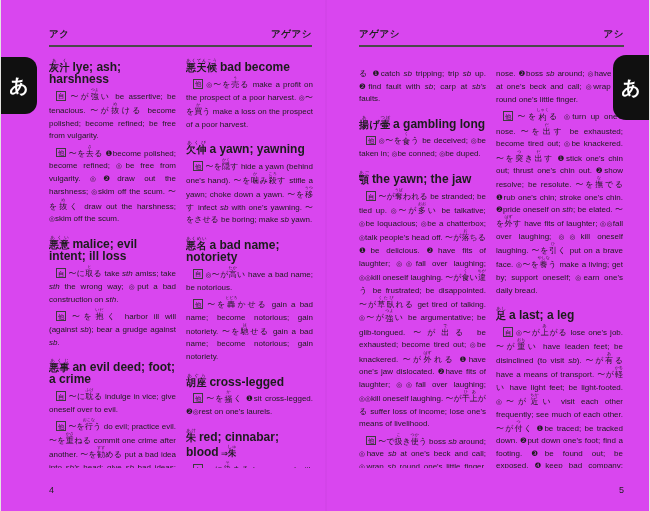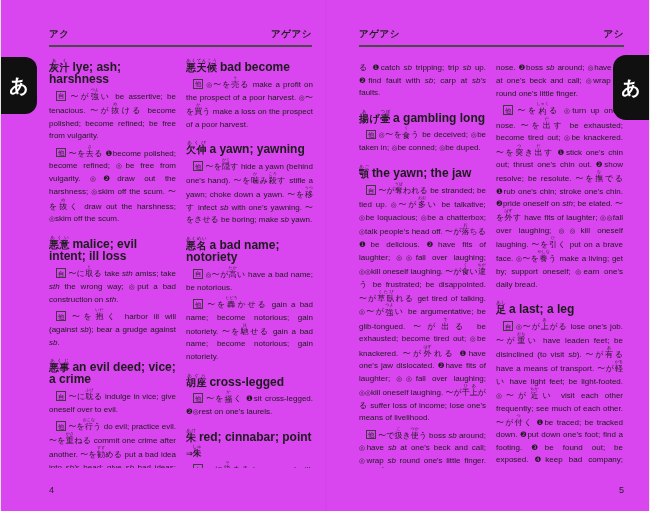--- a/index.html
+++ b/index.html
@@ -25,21 +25,21 @@
   .page-right .cols{left:33px;width:265px;}
   .col{width:127px;font-size:8px;line-height:12.6px;text-align:justify;overflow:hidden;}
   .hd{margin-top:9px;font-weight:700;font-size:8.5px;line-height:11px;padding-top:4px;text-align:left;}
   .col > .hd:first-child{margin-top:0;}
   .hd .kj{font-size:10px;letter-spacing:0.5px;}
   .hd ruby{ruby-position:over;}
   .hd rt{font-size:4.5px;font-weight:400;line-height:4.5px;letter-spacing:0;}
   .hd .gloss{font-size:12px;}
   .hd .xref{font-weight:700;font-size:8.3px;}
   .para{text-indent:7px;margin-top:1px;}
-  .cont{text-indent:0;margin-top:4px;}
+  .cont{text-indent:0;margin-top:10px;}
   .para ruby,.cont ruby{ruby-position:over;}
   .para rt,.cont rt{font-size:4px;font-weight:400;line-height:3.5px;}
   .mk{display:inline-block;border:0.8px solid #3c3c3c;font-size:6.3px;line-height:7.2px;
     padding:0.5px 1px 0 1px;margin-right:2px;vertical-align:0.6px;text-indent:0;color:#222;}
   .num{font-size:7.6px;}
   .circ{font-size:6.8px;vertical-align:0.4px;}
   .pg-num{position:absolute;bottom:16px;font-size:9px;color:#222;}
   .pg-num-left{left:48px;}
   .pg-num-right{right:27px;}
   .tab{position:absolute;width:36px;background:#101010;color:#fff;
@@ -62,35 +62,35 @@
     </div>
     <div class="hdr-rule"></div>
     <div class="cols">
       <div class="col">
           <div class="hd"><span class="kj"><ruby>灰汁<rt>あく</rt></ruby></span> <span class="gloss">lye; ash; harshness</span></div>
           <div class="para"><span class="mk">自</span>〜が<ruby>強<rt>つよ</rt></ruby>い be assertive; be tenacious. 〜が<ruby>抜<rt>ぬ</rt></ruby>ける become polished; become refined; be free from vulgarity.</div>
           <div class="para"><span class="mk">他</span>〜を<ruby>去<rt>さ</rt></ruby>る <span class="num">❶</span>become polished; become refined; <span class="circ">◎</span>be free from vulgarity. <span class="circ">◎</span><span class="num">❷</span>draw out the harshness; <span class="circ">◎</span>skim off the scum. 〜を<ruby>抜<rt>ぬ</rt></ruby>く draw out the harshness; <span class="circ">◎</span>skim off the scum.</div>
           <div class="hd"><span class="kj"><ruby>悪意<rt>あくい</rt></ruby></span> <span class="gloss">malice; evil intent; ill loss</span></div>
           <div class="para"><span class="mk">自</span>〜に<ruby>取<rt>と</rt></ruby>る take <i>sth</i> amiss; take <i>sth</i> the wrong way; <span class="circ">◎</span>put a bad construction on <i>sth</i>.</div>
           <div class="para"><span class="mk">他</span>〜を<ruby>抱<rt>いだ</rt></ruby>く harbor ill will (against <i>sb</i>); bear a grudge against <i>sb</i>.</div>
-          <div class="hd"><span class="kj"><ruby>悪事<rt>あくじ</rt></ruby></span> <span class="gloss">an evil deed; vice; a crime</span></div>
+          <div class="hd"><span class="kj"><ruby>悪事<rt>あくじ</rt></ruby></span> <span class="gloss">an evil deed; foot; a crime</span></div>
           <div class="para"><span class="mk">自</span>〜に<ruby>耽<rt>ふけ</rt></ruby>る indulge in vice; give oneself over to evil.</div>
           <div class="para"><span class="mk">他</span>〜を<ruby>行<rt>おこな</rt></ruby>う do evil; practice evil. 〜を<ruby>重<rt>かさ</rt></ruby>ねる commit one crime after another. 〜を<ruby>勧<rt>すす</rt></ruby>める put a bad idea into <i>sb's</i> head; give <i>sb</i> bad ideas; incite <i>sb</i> to do wrong. 〜を<ruby>企<rt>たくら</rt></ruby>む plot evil; plan a crime. 〜を<ruby>働<rt>はたら</rt></ruby>く do evil; work evil; commit a crime.</div>
         </div>
       <div class="col">
           <div class="hd"><span class="kj"><ruby>悪天候<rt>あくてんこう</rt></ruby></span> <span class="gloss">bad become</span></div>
           <div class="para"><span class="mk">他</span><span class="circ">◎</span>〜を<ruby>売<rt>う</rt></ruby>る make a profit on the prospect of a poor harvest. <span class="circ">◎</span>〜を<ruby>買<rt>か</rt></ruby>う make a loss on the prospect of a poor harvest.</div>
           <div class="hd"><span class="kj"><ruby>欠伸<rt>あくび</rt></ruby></span> <span class="gloss">a yawn; yawning</span></div>
           <div class="para"><span class="mk">他</span>〜を<ruby>隠<rt>かく</rt></ruby>す hide a yawn (behind one's hand). 〜を<ruby>噛<rt>か</rt></ruby>み<ruby>殺<rt>ころ</rt></ruby>す stifle a yawn; choke down a yawn. 〜を<ruby>移<rt>うつ</rt></ruby>す infect <i>sb</i> with one's yawning. 〜をさせる be boring; make <i>sb</i> yawn.</div>
           <div class="hd"><span class="kj"><ruby>悪名<rt>あくめい</rt></ruby></span> <span class="gloss">a bad name; notoriety</span></div>
           <div class="para"><span class="mk">自</span><span class="circ">◎</span>〜が<ruby>高<rt>たか</rt></ruby>い have a bad name; be notorious.</div>
           <div class="para"><span class="mk">他</span>〜を<ruby>轟<rt>とどろ</rt></ruby>かせる gain a bad name; become notorious; gain notoriety. 〜を<ruby>馳<rt>は</rt></ruby>せる gain a bad name; become notorious; gain notoriety.</div>
           <div class="hd"><span class="kj"><ruby>胡座<rt>あぐら</rt></ruby></span> <span class="gloss">cross-legged</span></div>
           <div class="para"><span class="mk">他</span>〜を<ruby>掻<rt>か</rt></ruby>く <span class="num">❶</span>sit cross-legged. <span class="num">❷</span><span class="circ">◎</span>rest on one's laurels.</div>
-          <div class="hd"><span class="kj"><ruby>朱<rt>あけ</rt></ruby></span> <span class="gloss">red; cinnabar; point</span><span class="xref"> ⇒<ruby>朱<rt>しゅ</rt></ruby></span></div>
+          <div class="hd"><span class="kj"><ruby>朱<rt>あけ</rt></ruby></span> <span class="gloss">red; cinnabar; blood</span><span class="xref"> ⇒<ruby>朱<rt>しゅ</rt></ruby></span></div>
           <div class="para"><span class="mk">自</span>〜に<ruby>染<rt>そ</rt></ruby>まる be smeared with blood; <span class="circ">◎</span>welter in blood. 〜に<ruby>成<rt>な</rt></ruby>る <span class="num">❶</span>dye <i>sth</i> red. <span class="num">❷</span>be smeared with blood; be covered in blood.</div>
         </div>
     </div>
     <div class="pg-num pg-num-left">4</div>
   </div>
 
   <div class="page page-right">
     <div class="pg-header">
       <span class="hdr-l">アゲアシ</span>
       <span class="hdr-r">アシ</span>

